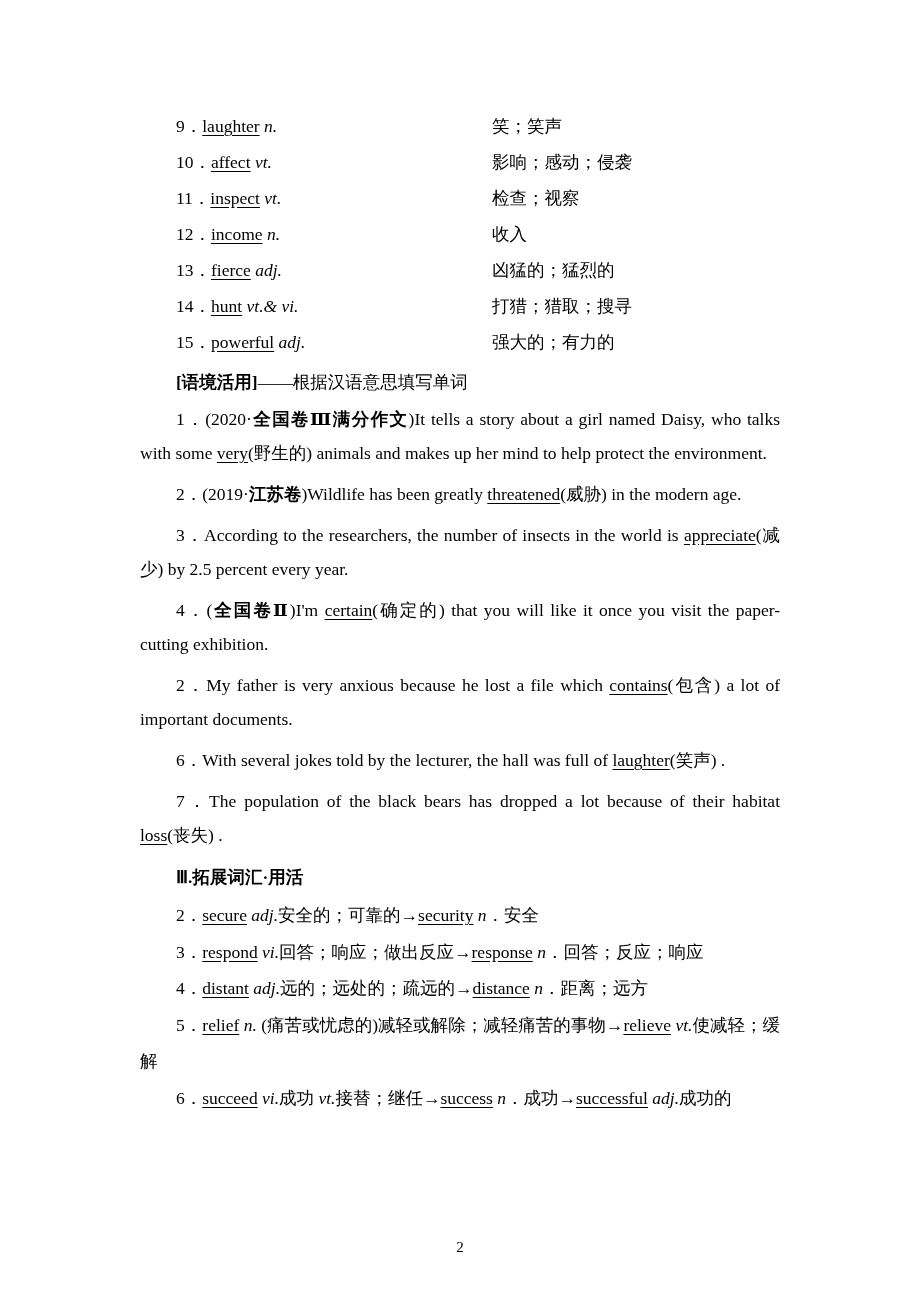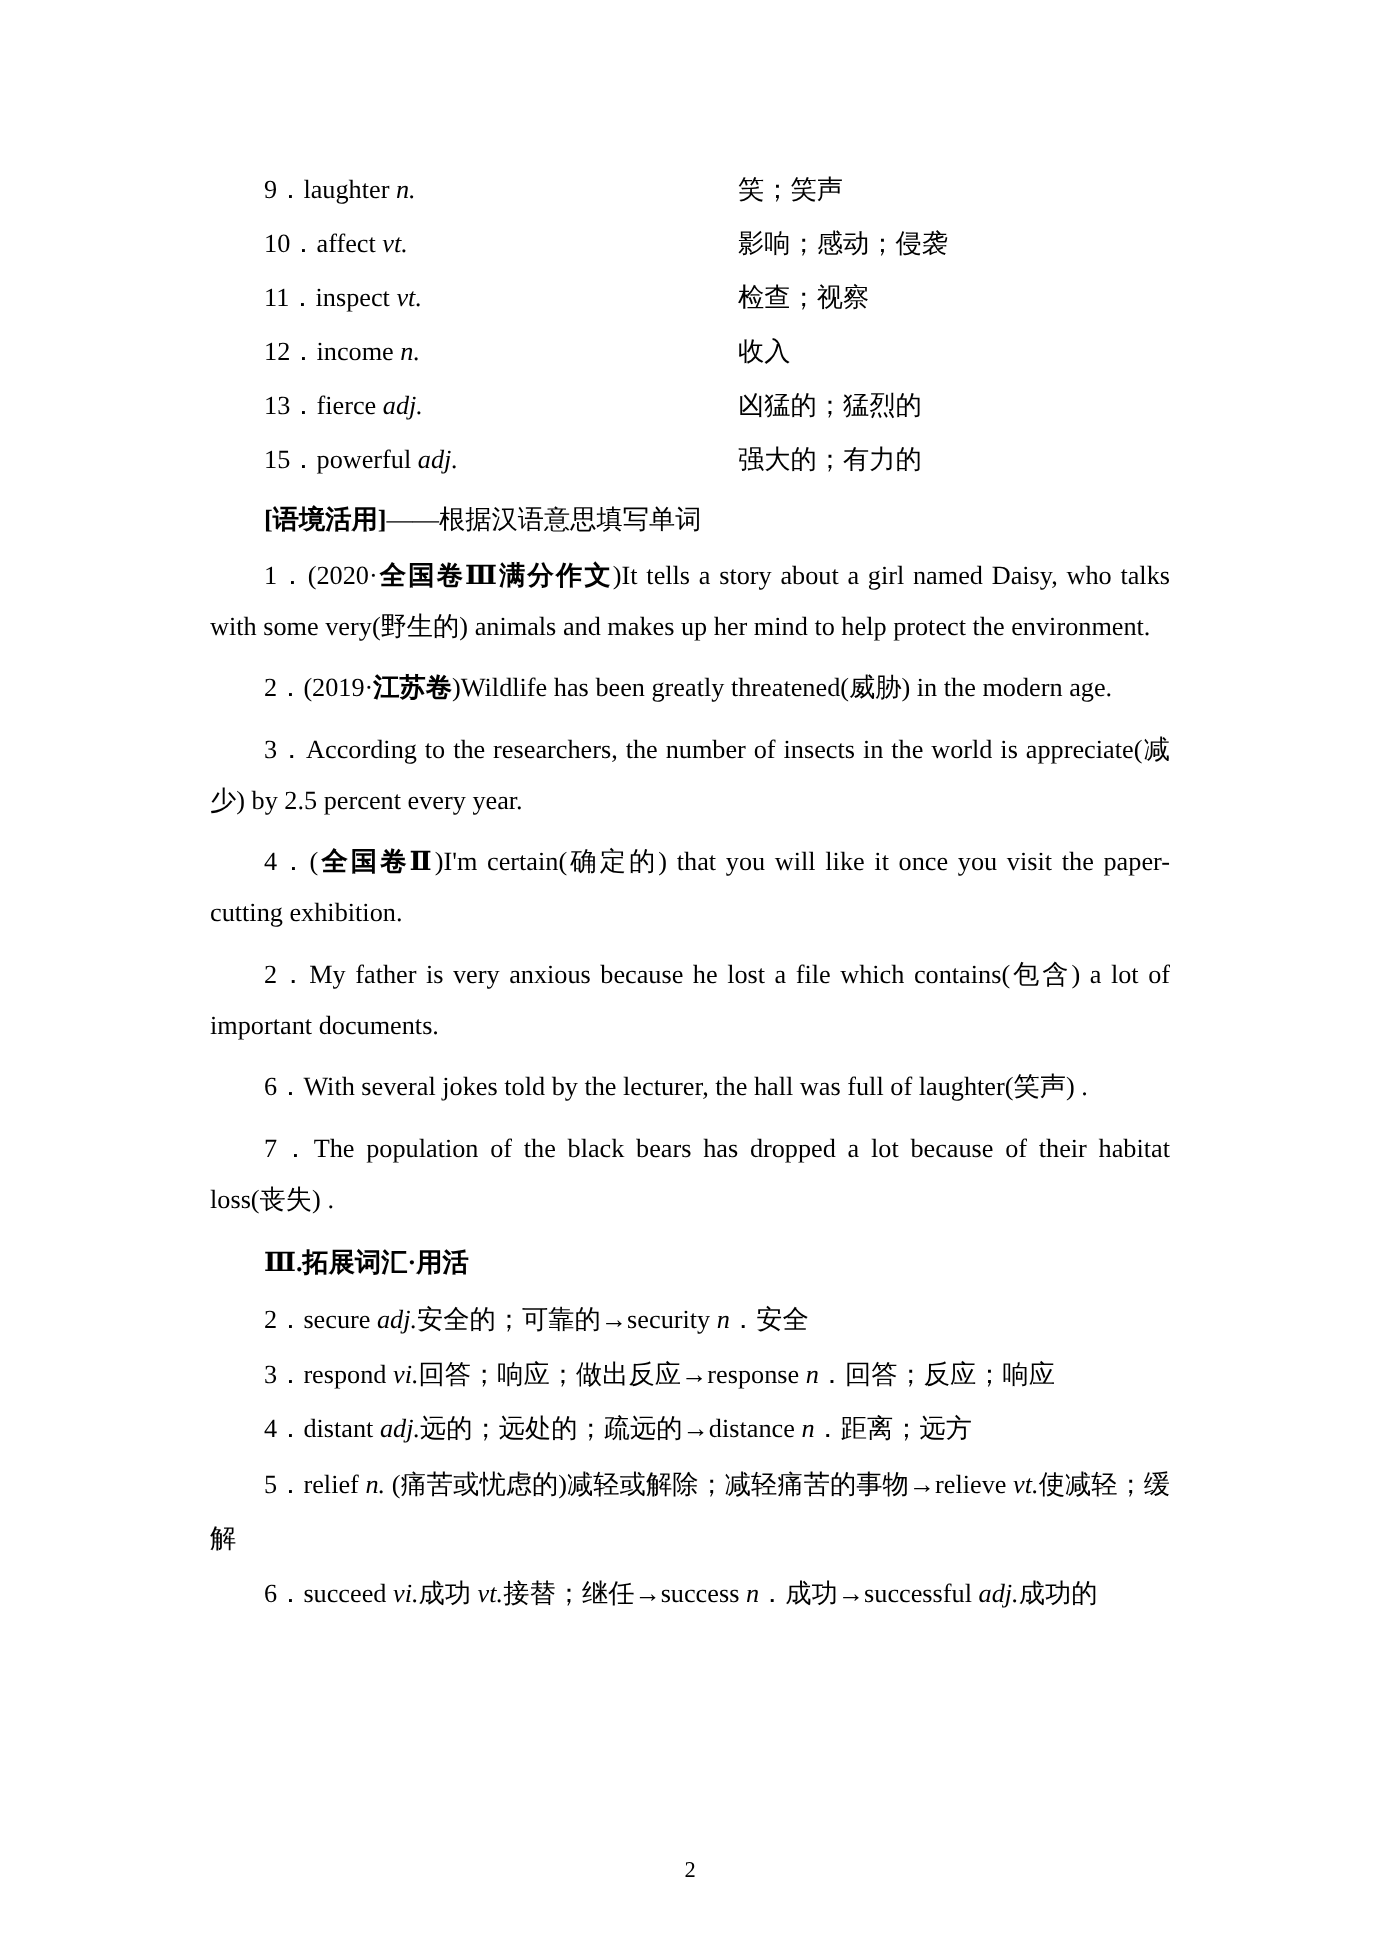--- a/index.html
+++ b/index.html
@@ -7,40 +7,41 @@
     position:relative;
     width:920px;height:1302px;
     box-sizing:border-box;
     padding:108px 140px 0 140px;
     background:#ffffff;
     color:#000;
     font-family:"Liberation Serif","DejaVu Serif",serif;
     font-size:17.5px;
     overflow:hidden;
   }
-  .u{text-underline-offset:3px;margin-top:30px;}
+  .u{text-decoration:underline;text-underline-offset:3px;margin-top:30px;}
   .b{font-weight:bold;}
   .i{font-style:italic;}
   .vocab-row{
     position:relative;
     line-height:36px;
     padding-left:36px;
     white-space:nowrap;
   }
   .vocab-row .meaning{
     position:absolute;
     left:352px;
     top:0;
   }
   .sec-header{
     margin:4px 0 2px 0;
     padding-left:36px;
     line-height:36px;
     font-size:17.5px;
     font-weight:normal;
+    font-family:Liberation Serif, serif;
   }
   .para{
     margin:0 0 7px 0;
     line-height:34px;
     text-indent:36px;
     text-align:justify;
   }
   .exp{
     margin:0;
     line-height:36.5px;
@@ -61,20 +62,21 @@
 <body>
 
 <div class="page">
 
   <section class="vocab">
       <div class="vocab-row"><span>9．</span><span class="u">laughter</span> <span class="i">n.</span><span class="meaning">笑；笑声</span></div>
       <div class="vocab-row"><span>10．</span><span class="u">affect</span> <span class="i">vt.</span><span class="meaning">影响；感动；侵袭</span></div>
       <div class="vocab-row"><span>11．</span><span class="u">inspect</span> <span class="i">vt.</span><span class="meaning">检查；视察</span></div>
       <div class="vocab-row"><span>12．</span><span class="u">income</span> <span class="i">n.</span><span class="meaning">收入</span></div>
       <div class="vocab-row"><span>13．</span><span class="u">fierce</span> <span class="i">adj.</span><span class="meaning">凶猛的；猛烈的</span></div>
+      <div class="vocab-row"><span>14．</span><span class="u">hunt</span> <span class="i">vt.&amp; vi.</span><span class="meaning">打猎；猎取；搜寻</span></div>
       <div class="vocab-row"><span>15．</span><span class="u">powerful</span> <span class="i">adj.</span><span class="meaning">强大的；有力的</span></div>
     </section>
 
   <h3 class="sec-header"><span class="b">[语境活用]</span><span>——根据汉语意思填写单词</span></h3>
 
   <section class="context-sentences">
       <p class="para"><span>1．(2020·</span><span class="b">全国卷Ⅲ满分作文</span><span>)It tells a story about a girl named Daisy, who talks with some </span><span class="u">very</span><span>(野生的) animals and makes up her mind to help protect the environment.</span></p>
       <p class="para"><span>2．(2019·</span><span class="b">江苏卷</span><span>)Wildlife has been greatly </span><span class="u">threatened</span><span>(威胁) in the modern age.</span></p>
       <p class="para"><span>3．According to the researchers, the number of insects in the world is </span><span class="u">appreciate</span><span>(减少) by 2.5 percent every year.</span></p>
       <p class="para"><span>4．(</span><span class="b">全国卷Ⅱ</span><span>)I'm </span><span class="u">certain</span><span>(确定的) that you will like it once you visit the paper-cutting exhibition.</span></p>

